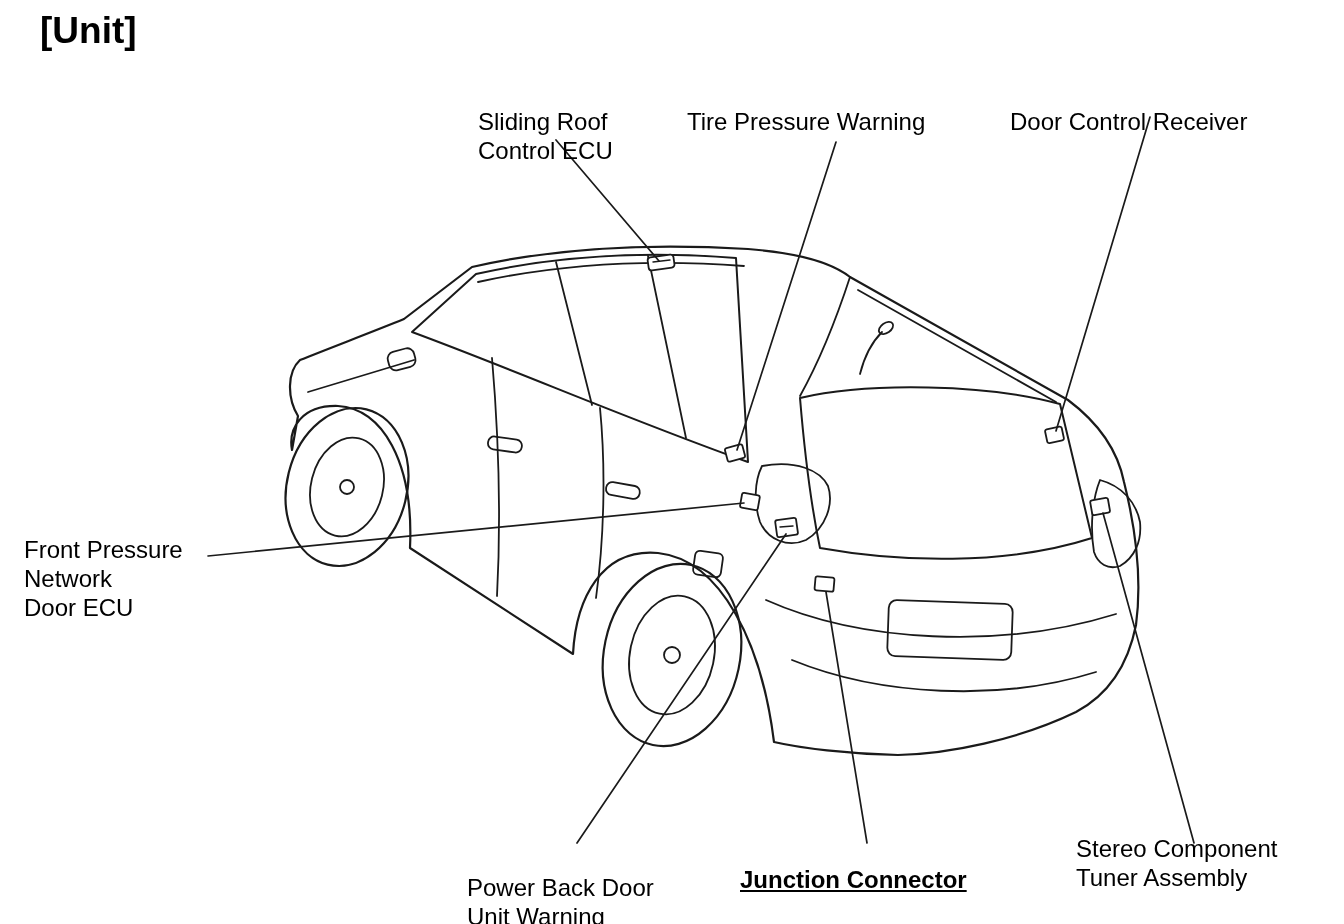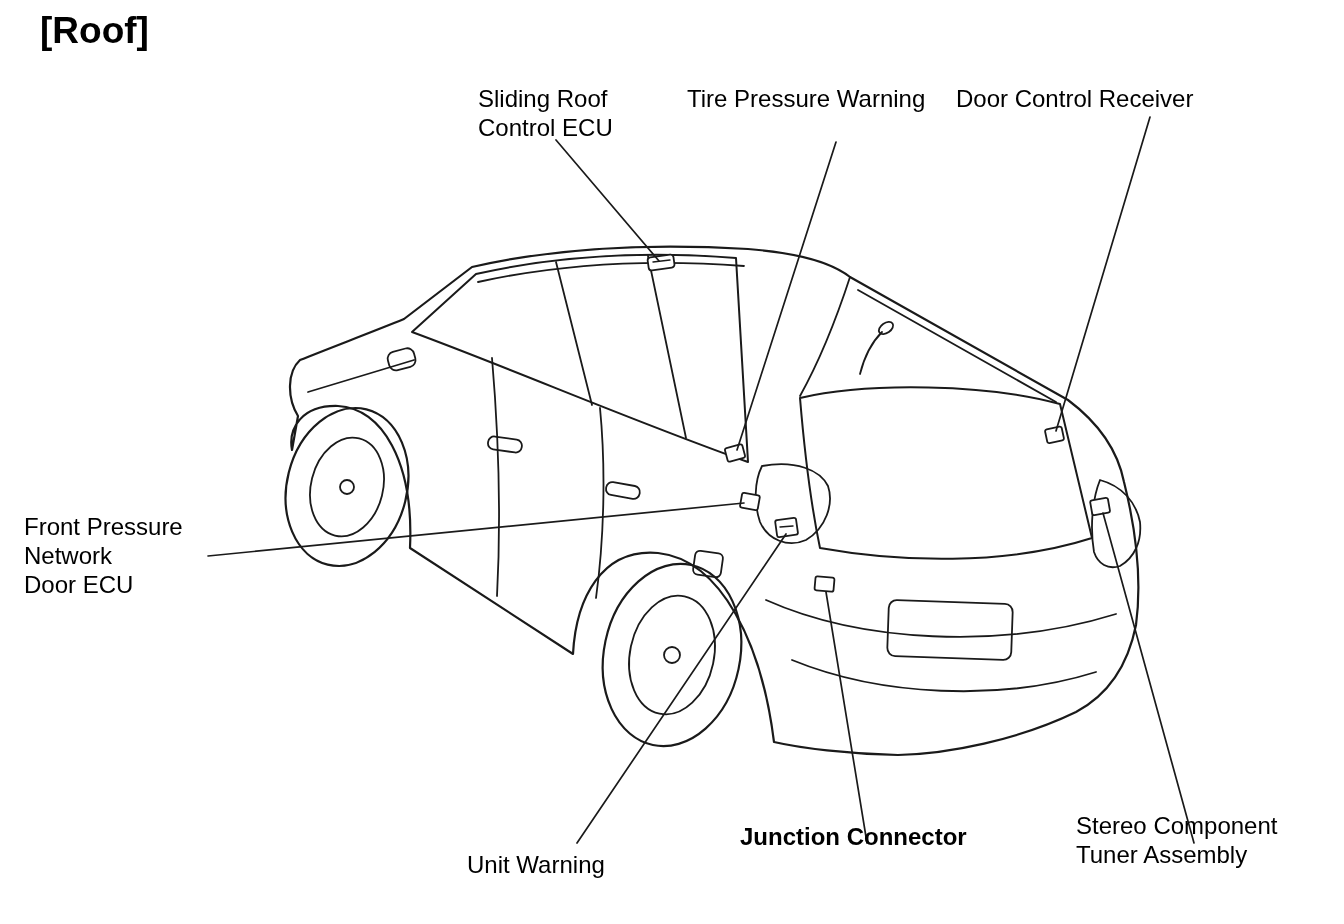--- a/index.html
+++ b/index.html
@@ -30,33 +30,34 @@
     font-size: 37px;
     font-weight: bold;
     margin: 0;
     white-space: nowrap;
   }
   .label {
     position: absolute;
     font-size: 24px;
     line-height: 29px;
     white-space: nowrap;
+    margin-top: 23px;
   }
   .label span { display: block; }
   .label.bold { font-weight: bold; }
   svg path, svg ellipse, svg rect, svg line, svg circle {
     vector-effect: non-scaling-stroke;
   }
 </style>
 </head>
 <body>
 
 <div class="canvas">
 
-  <h1 class="page-title">[Roof]</h1>
+  <h1 class="page-title">[Unit]</h1>
 
   <svg class="diagram-svg" viewBox="0 0 1344 924" fill="none" stroke="#1a1a1a" stroke-width="2" stroke-linecap="round" stroke-linejoin="round">
 
     <g>
 
       <path stroke-width="2.2" d="M 298 416
            C 287 398 287 372 300 360
            C 335 346 372 332 404 319
            L 472 267
            C 555 248 650 243 748 249
@@ -175,35 +176,36 @@
 
   <div class="label" style="left:478px; top:84px;">
     <span>Sliding Roof</span>
     <span>Control ECU</span>
   </div>
 
   <div class="label" style="left:687px; top:84px;">
     <span>Tire Pressure Warning</span>
   </div>
 
-  <div class="label" style="left:956px; top:84px;">
+  <div class="label" style="left:1010px; top:84px;">
     <span>Door Control Receiver</span>
   </div>
 
   <div class="label" style="left:24px; top:512px;">
     <span>Front Pressure</span>
     <span>Network</span>
     <span>Door ECU</span>
   </div>
 
   <div class="label" style="left:467px; top:850px;">
+    <span>Power Back Door</span>
     <span>Unit Warning</span>
   </div>
 
-  <div class="label bold" style="left:740px; top:822px;">
+  <div class="label bold" style="left:740px; top:842px;text-decoration:underline;">
     <span>Junction Connector</span>
   </div>
 
   <div class="label" style="left:1076px; top:811px;">
     <span>Stereo Component</span>
     <span>Tuner Assembly</span>
   </div>
 
 </div>
 

